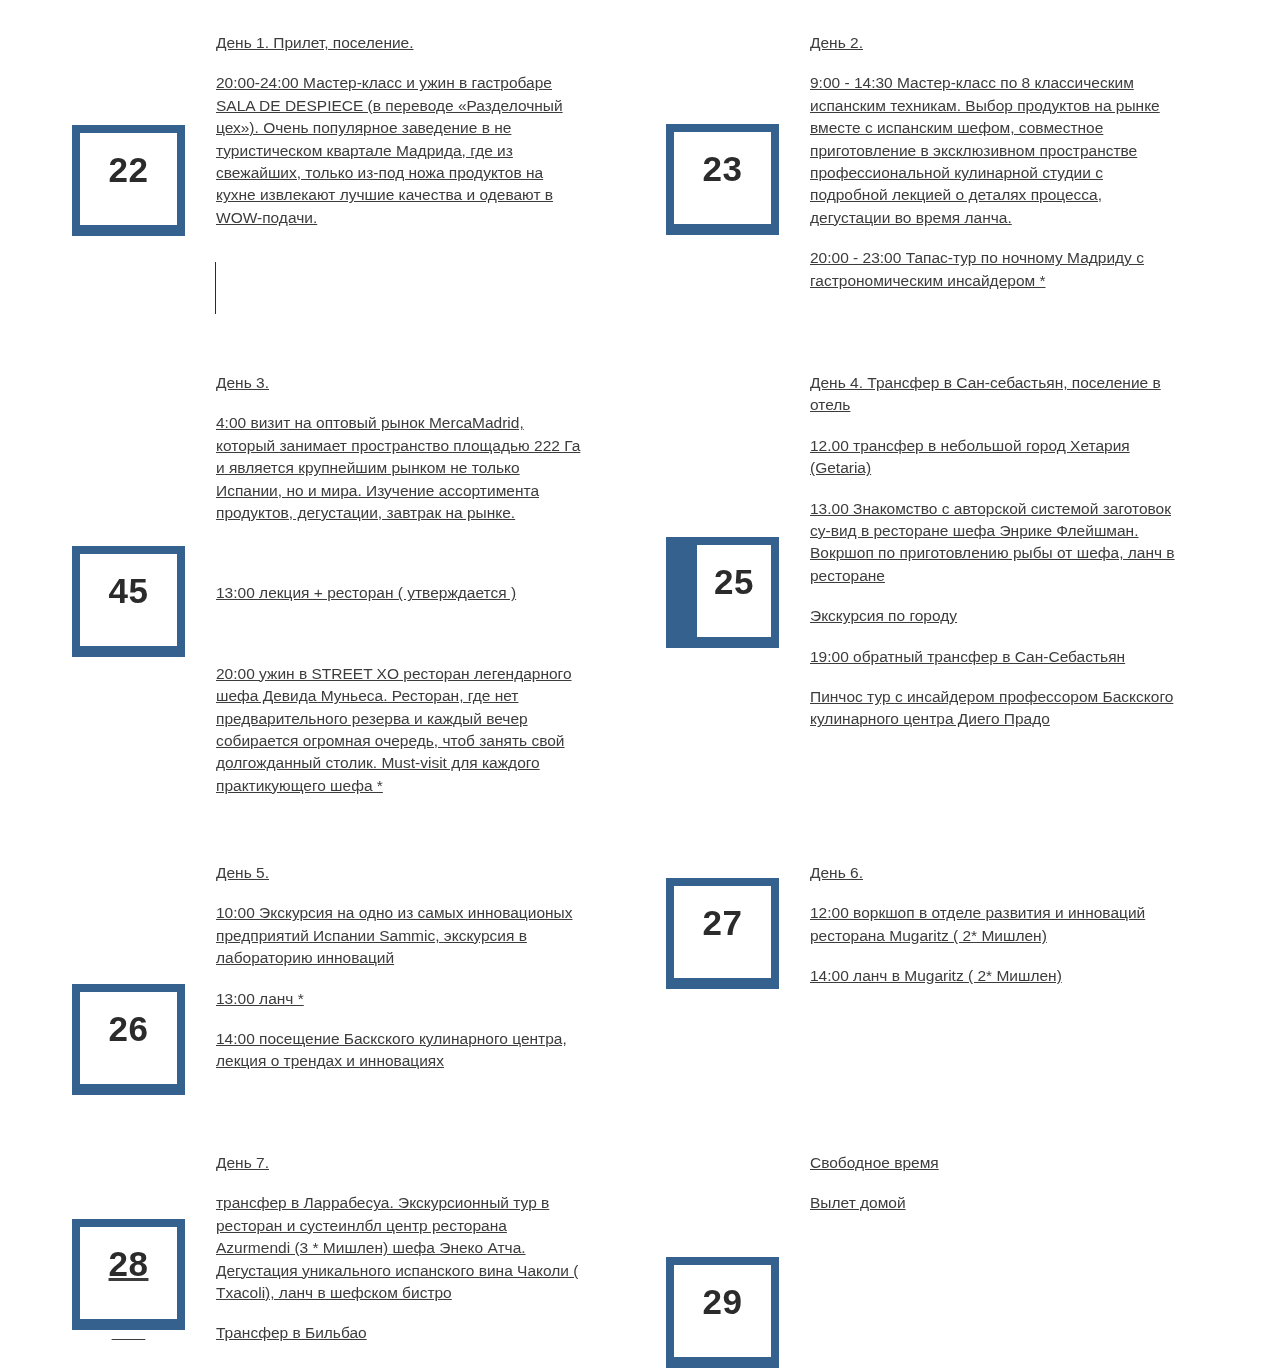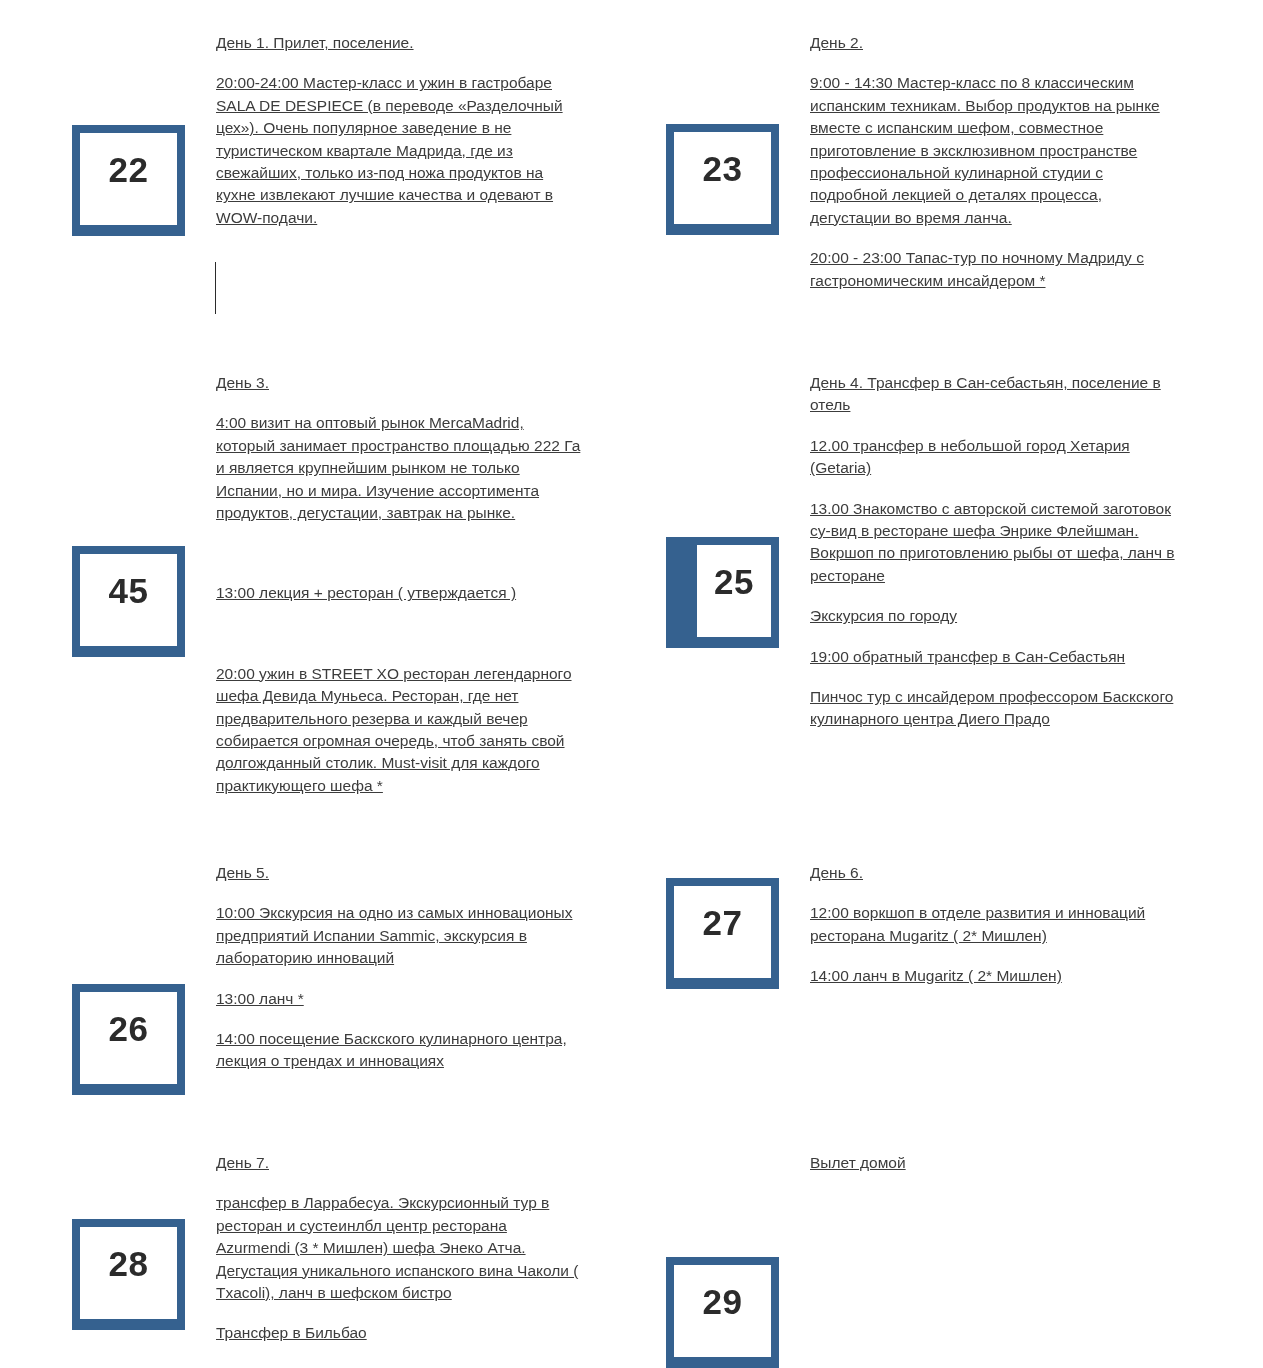--- a/index.html
+++ b/index.html
@@ -208,37 +208,38 @@
         <p>День 6.</p>
         <p>12:00 воркшоп в отделе развития и инноваций ресторана Mugaritz ( 2* Мишлен)</p>
         <p>14:00 ланч в  Mugaritz ( 2* Мишлен)</p>
       </div>
     </div>
   </div>
 
   <div class="row" style="top:1152px;">
     <div class="col col-left">
       <div class="badge-slot">
-        <div class="badge" style="top:67px;">
+        <div class="badge" style="top:67px;text-decoration:underline;">
           <div class="badge-day">28</div>
           <div class="badge-month">июля</div>
         </div>
       </div>
       <div class="entry">
         <p>День 7.</p>
         <p>трансфер в Ларрабесуа. Экскурсионный тур в ресторан и сустеинлбл центр ресторана Azurmendi (3 * Мишлен) шефа Энеко Атча. Дегустация уникального испанского вина Чаколи ( Txacoli), ланч в шефском бистро</p>
         <p>Трансфер в Бильбао</p>
       </div>
     </div>
     <div class="col col-right">
       <div class="badge-slot">
         <div class="badge" style="top:105px;">
           <div class="badge-day">29</div>
           <div class="badge-month">июля</div>
         </div>
       </div>
       <div class="entry">
+        <p>Свободное время</p>
         <p>Вылет домой</p>
       </div>
     </div>
   </div>
 
 </div>
 
 </body></html>

